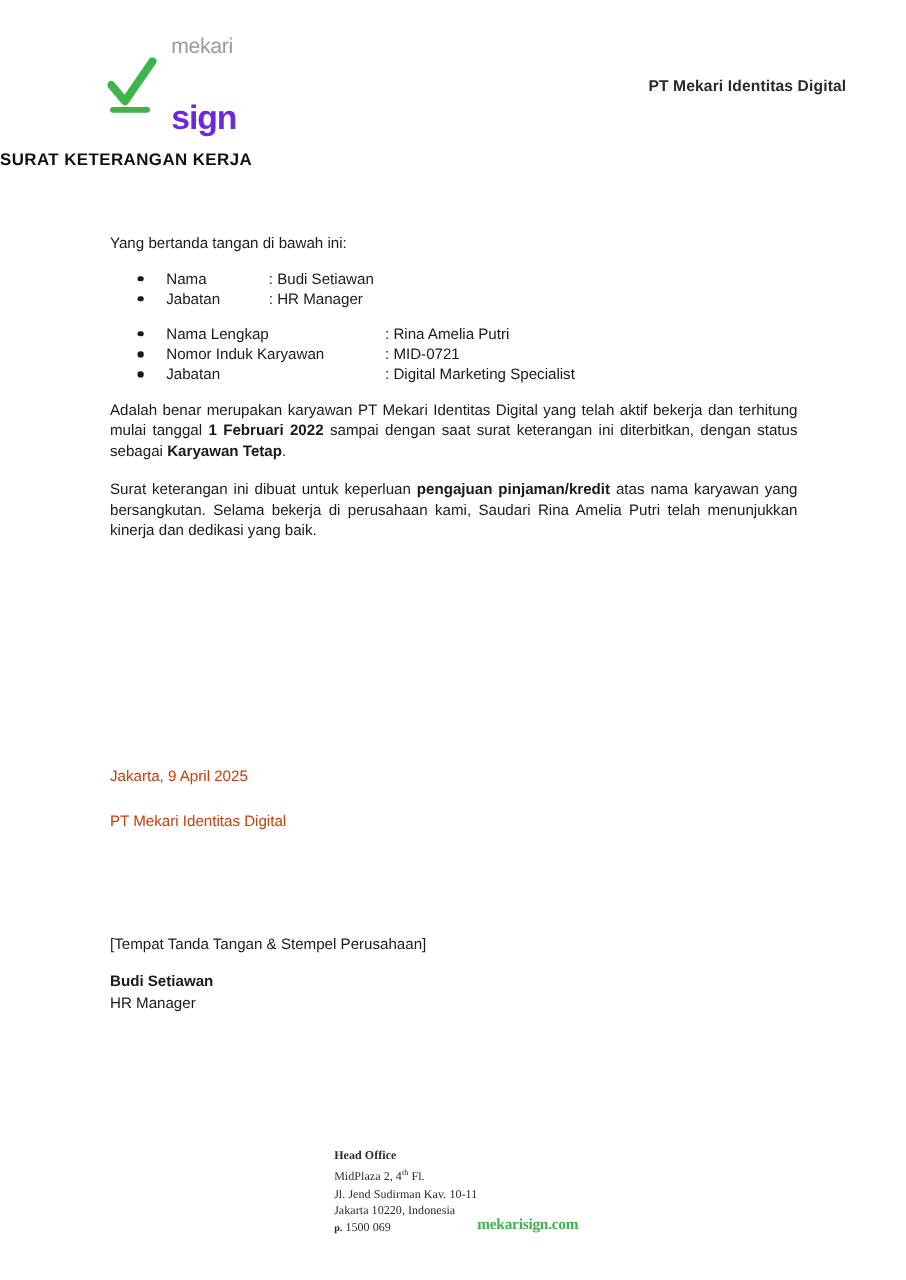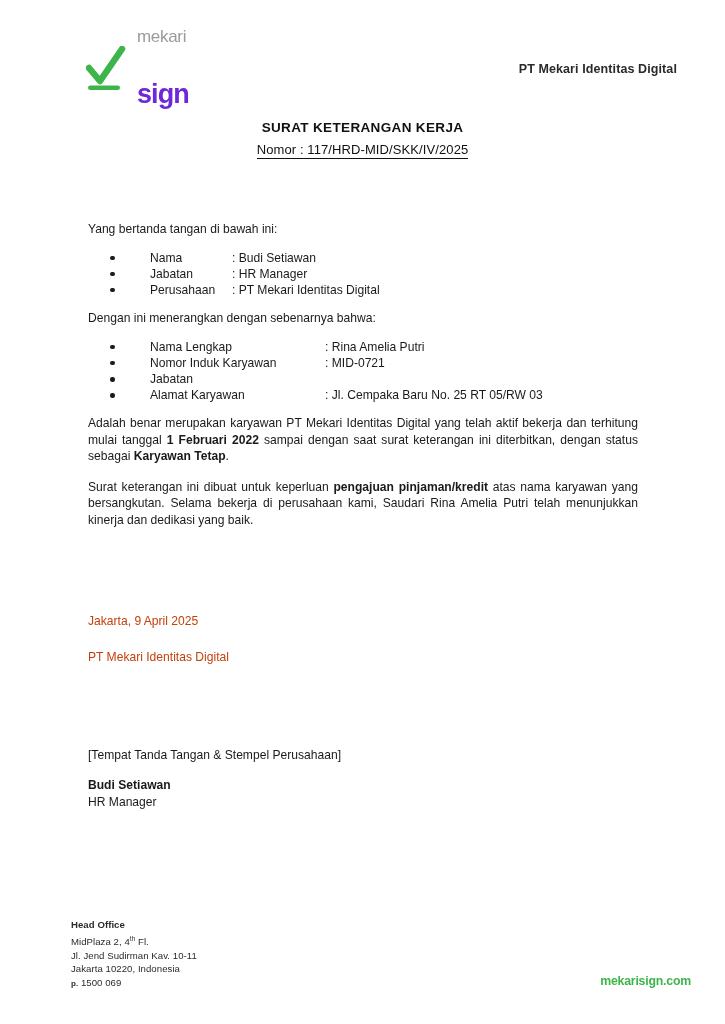--- a/index.html
+++ b/index.html
@@ -74,21 +74,21 @@
     letter-spacing: 0.1px;
     white-space: nowrap;
   }
 
   
   .title-block {
     position: absolute;
     left: 0;
     top: 120px;
     width: 725px;
-    text-align: center;
+    text-align: left;
   }
   .doc-title {
     font-size: 13.5px;
     font-weight: 700;
     letter-spacing: 0.35px;
     color: #111;
     margin-bottom: 5px;
   }
   .doc-number {
     font-size: 13px;
@@ -97,21 +97,21 @@
     display: inline-block;
     border-bottom: 1px solid #111;
     padding-bottom: 1px;
     letter-spacing: 0.1px;
   }
 
   
   .body-area {
     position: absolute;
     left: 88px;
-    top: 221px;
+    top: 186px;
     width: 550px;
   }
   .para {
     font-size: 12.1px;
     line-height: 16.5px;
     color: #1a1a1a;
     margin: 0;
   }
   .para.intro { margin-bottom: 12px; }
   .para.justify {
@@ -138,21 +138,20 @@
     position: absolute;
     left: 0;
     top: 6px;
     width: 4.5px;
     height: 4.5px;
     border-radius: 50%;
     background: #1a1a1a;
   }
   ul.detail-list .lbl {
     flex: 0 0 auto;
-    margin-left: 17px;
   }
   ul.detail-list.narrow .lbl { width: 82px; }
   ul.detail-list.wide  .lbl { width: 175px; }
   ul.detail-list .val { flex: 1 1 auto; white-space: nowrap; }
   .p-gap { height: 14px; }
 
   
   .closing {
     position: absolute;
     left: 88px;
@@ -178,26 +177,27 @@
     top: 777px;
     font-size: 12.1px;
     line-height: 16px;
     color: #1a1a1a;
   }
   .signature .name { font-weight: 700; margin-bottom: 1px; }
 
   
   .footer {
     position: absolute;
-    left: 71px;
+    left: 55px;
     top: 918px;
     width: 620px;
     display: flex;
     align-items: flex-end;
-    justify-content: space-between;
+    justify-content: center;
+    font-family: Liberation Serif, serif;
   }
   .footer-address {
     font-size: 9.6px;
     line-height: 13.4px;
     color: #2b2b2b;
     letter-spacing: 0.05px;
   }
   .footer-address .head { font-weight: 700; margin-bottom: 1px; }
   .footer-address sup { font-size: 6.5px; vertical-align: super; }
   .footer-address .phone-key {
@@ -228,59 +228,50 @@
       <span class="logo-words">
         <span class="logo-mekari">mekari</span>
         <span class="logo-sign">sign</span>
       </span>
     </div>
     <div class="company-header">PT Mekari Identitas Digital</div>
   </div>
 
   <div class="title-block">
     <div class="doc-title">SURAT KETERANGAN KERJA</div>
-    <div class="doc-number">Nomor : 117/HRD-MID/SKK/IV/2025</div>
   </div>
 
   <div class="body-area">
 
     <p class="para intro">Yang bertanda tangan di bawah ini:</p>
 
     <ul class="detail-list narrow">
       <li>
         <span class="lbl">Nama</span>
         <span class="val">: Budi Setiawan</span>
       </li>
       <li>
         <span class="lbl">Jabatan</span>
         <span class="val">: HR Manager</span>
       </li>
-      <li>
-        <span class="lbl">Perusahaan</span>
-        <span class="val">: PT Mekari Identitas Digital</span>
-      </li>
     </ul>
 
-    <p class="para intro">Dengan ini menerangkan dengan sebenarnya bahwa:</p>
 
     <ul class="detail-list wide">
       <li>
         <span class="lbl">Nama Lengkap</span>
         <span class="val">: Rina Amelia Putri</span>
       </li>
       <li>
         <span class="lbl">Nomor Induk Karyawan</span>
         <span class="val">: MID-0721</span>
       </li>
       <li>
         <span class="lbl">Jabatan</span>
-      </li>
-      <li>
-        <span class="lbl">Alamat Karyawan</span>
-        <span class="val">: Jl. Cempaka Baru No. 25 RT 05/RW 03</span>
+        <span class="val">: Digital Marketing Specialist</span>
       </li>
     </ul>
 
     <p class="para justify"><span>Adalah benar merupakan karyawan PT Mekari Identitas Digital yang telah aktif bekerja dan terhitung mulai tanggal </span><b>1 Februari 2022</b><span> sampai dengan saat surat keterangan ini diterbitkan, dengan status sebagai </span><b>Karyawan Tetap</b><span>.</span></p>
 
     <div class="p-gap"></div>
 
     <p class="para justify"><span>Surat keterangan ini dibuat untuk keperluan </span><b>pengajuan pinjaman/kredit</b><span> atas nama karyawan yang bersangkutan. Selama bekerja di perusahaan kami, Saudari Rina Amelia Putri telah menunjukkan kinerja dan dedikasi yang baik.</span></p>
 
     <div class="p-gap"></div>

